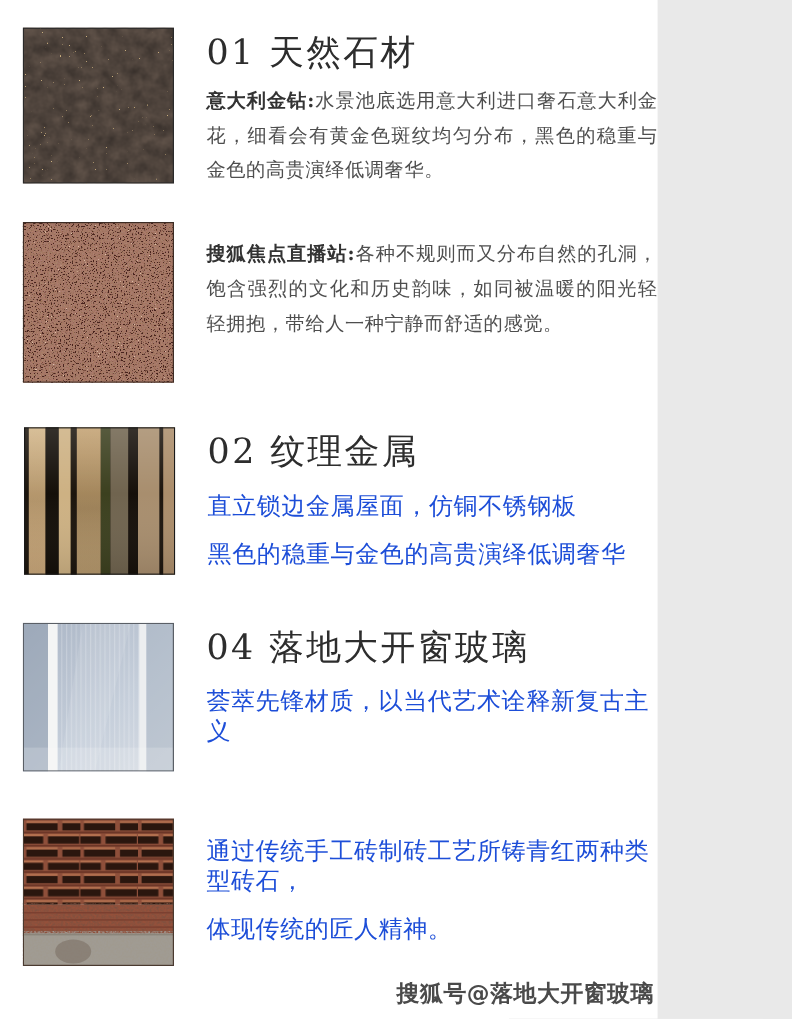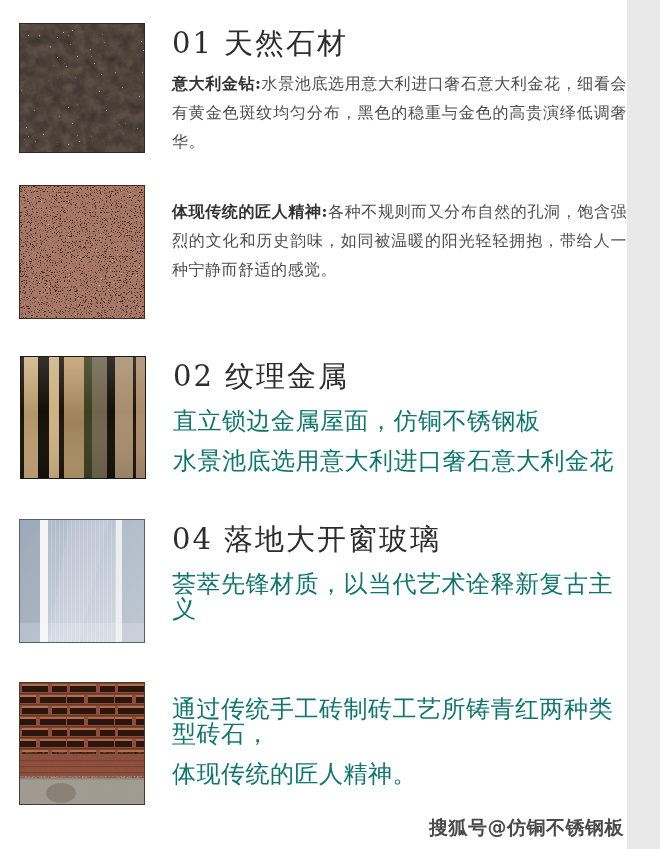--- a/index.html
+++ b/index.html
@@ -1,19 +1,19 @@
 <!DOCTYPE html>
 <html><head>
 <meta charset="utf-8">
 <style>
   * { margin:0; padding:0; box-sizing:border-box; }
   html,body { background:#e9e9e9; }
   .page {
     position:relative;
-    width:627px; height:849px;
+    width:548px; height:849px;
     background:#ffffff;
     font-family:"DejaVu Serif","Liberation Serif",serif;
     overflow:hidden;
     padding-top:23px;
   }
   .row { display:flex; align-items:flex-start; padding-left:19px; }
   .row-1 { margin-bottom:29px; }
   .row-2 { margin-bottom:37px; }
   .row-3 { margin-bottom:40px;padding-left:20px; }
   .row-4 { margin-bottom:39px; }
@@ -23,21 +23,21 @@
   h2.heading {
     font-size:29px; font-weight:normal; color:#2d2d2d;
     letter-spacing:2px; line-height:36px; margin:2px 0 8px;
   }
   p.para {
     font-size:16px; line-height:29px; color:#4e4e4e;
     letter-spacing:0.5px; text-align:justify;
   }
   p.para b { color:#333333; }
   p.line {
-    font-size:24px; line-height:25px; color:#0f766e;
+    font-size:20px; line-height:25px; color:#1d4ed8;
     letter-spacing:0.5px; margin-top:15px;
   }
   .watermark {
     position:absolute; right:3px; bottom:8px;
     font-family:"DejaVu Sans","Liberation Sans",sans-serif;
     font-size:19px; font-weight:bold; color:#4a4a4a;
     letter-spacing:0.5px;
     text-shadow:-1px -1px 0 #fff, 1px -1px 0 #fff, -1px 1px 0 #fff, 1px 1px 0 #fff, 0 0 2px #fff;
   }
 </style>
@@ -91,21 +91,21 @@
           <feColorMatrix in="t" type="matrix" values="0.4 0 0 0 0.35  0 0.3 0 0 0.18  0 0 0.3 0 0.12  0 0 0 0.55 0"></feColorMatrix>
         </filter>
       </defs>
       <rect width="126" height="134" fill="#9a6b57"></rect>
       <rect width="126" height="134" filter="url(#grain2)"></rect>
       <rect width="126" height="134" filter="url(#spDark2)"></rect>
       <rect width="126" height="134" filter="url(#spLight2)"></rect>
       <rect x="0.5" y="0.5" width="125" height="133" fill="none" stroke="#3c2c24" stroke-width="1"></rect>
     </svg>
     <div class="txt txt-pad">
-      <p class="para"><b>体现传统的匠人精神:</b><span>各种不规则而又分布自然的孔洞，饱含强烈的文化和历史韵味，如同被温暖的阳光轻轻拥抱，带给人一种宁静而舒适的感觉。</span></p>
+      <p class="para"><b>搜狐焦点直播站:</b><span>各种不规则而又分布自然的孔洞，饱含强烈的文化和历史韵味，如同被温暖的阳光轻轻拥抱，带给人一种宁静而舒适的感觉。</span></p>
     </div>
   </section>
 
   <section class="row row-3">
     <svg class="thumb" width="126" height="123" viewBox="0 0 126 123">
       <defs>
         <linearGradient id="champV" x1="0" y1="0" x2="0" y2="1">
           <stop offset="0" stop-color="#d2b588"></stop>
             <stop offset="0.5" stop-color="#b2946a"></stop>
             <stop offset="1" stop-color="#caa87b"></stop>
@@ -132,21 +132,21 @@
       <rect x="87" width="8" height="123" fill="#16100a"></rect>
       <rect x="95" width="18" height="123" fill="#a88e6e"></rect>
       <rect x="113" width="3" height="123" fill="#1d150e"></rect>
       <rect x="116" width="10" height="123" fill="#ab8d6b"></rect>
       <rect width="126" height="123" fill="url(#sheen3)"></rect>
       <rect x="0.5" y="0.5" width="125" height="122" fill="none" stroke="#1a1a1a" stroke-width="1"></rect>
     </svg>
     <div class="txt">
       <h2 class="heading">02 纹理金属</h2>
       <p class="line">直立锁边金属屋面，仿铜不锈钢板</p>
-      <p class="line">水景池底选用意大利进口奢石意大利金花</p>
+      <p class="line">黑色的稳重与金色的高贵演绎低调奢华</p>
     </div>
   </section>
 
   <section class="row row-4">
     <svg class="thumb" width="126" height="124" viewBox="0 0 126 124">
       <defs>
         <linearGradient id="glassG" x1="0" y1="0" x2="1" y2="1">
           <stop offset="0" stop-color="#a9b4c4"></stop>
             <stop offset="0.6" stop-color="#c6cfdb"></stop>
             <stop offset="1" stop-color="#d8dde4"></stop>
@@ -208,14 +208,14 @@
       <ellipse cx="42" cy="111" rx="15" ry="10" fill="#6e6156" opacity="0.45"></ellipse>
       <rect y="96" width="126" height="1.5" fill="#8b857a"></rect>
       <rect x="0.5" y="0.5" width="125" height="122" fill="none" stroke="#4a3a30" stroke-width="1"></rect>
     </svg>
     <div class="txt">
       <p class="line">通过传统手工砖制砖工艺所铸青红两种类型砖石，</p>
       <p class="line">体现传统的匠人精神。</p>
     </div>
   </section>
 
-  <div class="watermark">搜狐号@仿铜不锈钢板</div>
+  <div class="watermark">搜狐号@落地大开窗玻璃</div>
 </div>
 
 </body></html>

